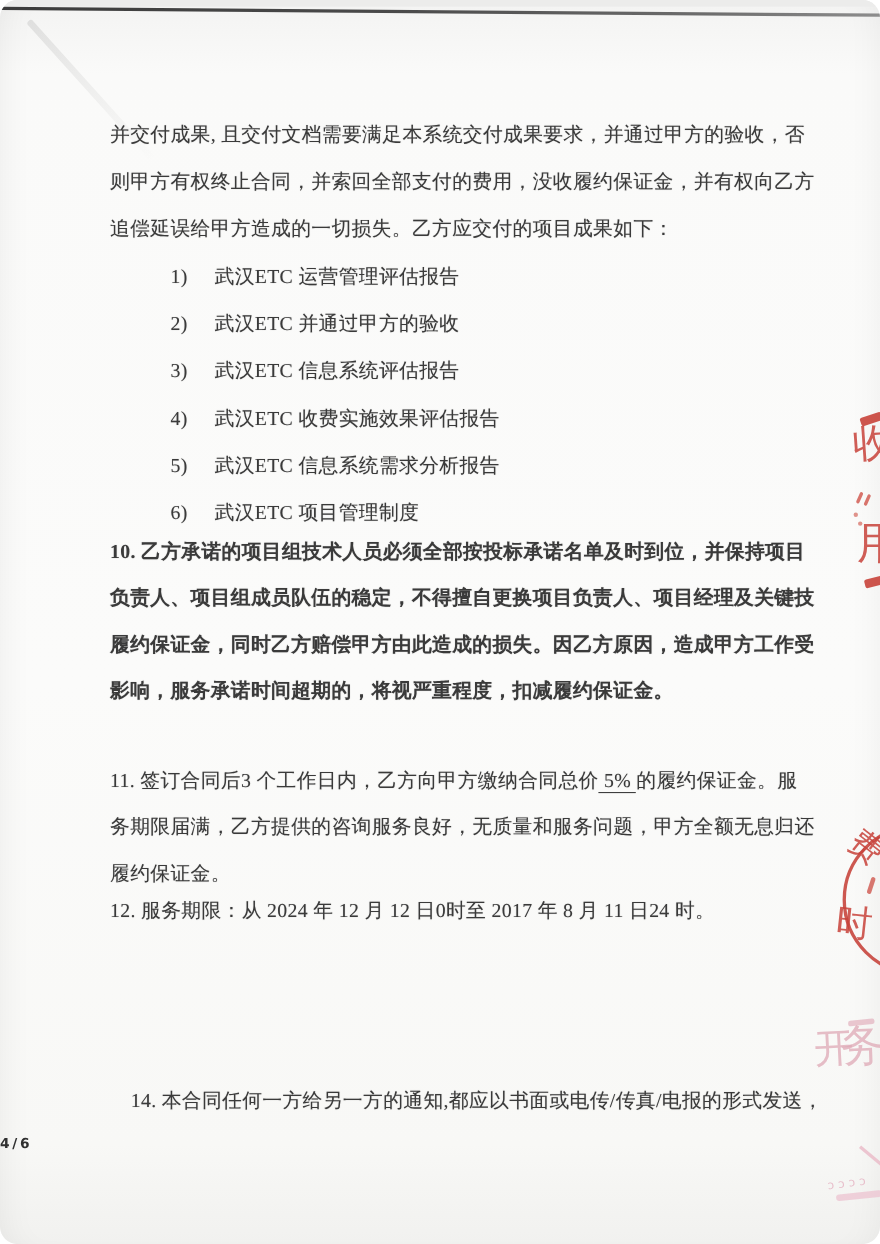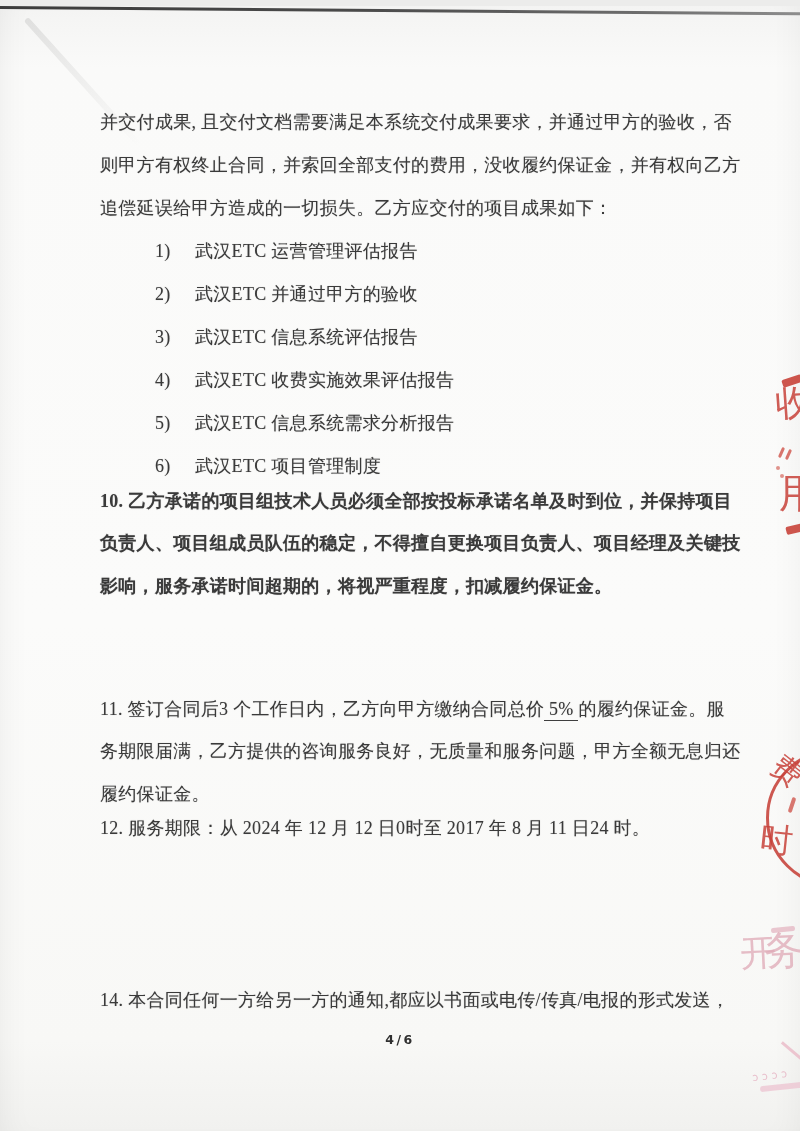--- a/index.html
+++ b/index.html
@@ -2,20 +2,21 @@
 <html><head>
 <meta charset="utf-8">
 <style>
   html,body{margin:0;padding:0;background:#ffffff;}
   .page{
     position:relative;width:800px;height:1131px;overflow:hidden;
     background:linear-gradient(180deg,#f3f3f2 0%,#fafaf9 6%,#fbfbfa 55%,#f8f8f6 92%,#f1f1ef 100%);
     box-shadow:inset 22px 0 34px -24px rgba(0,0,0,.07), inset -22px 0 34px -24px rgba(0,0,0,.06);
     font-family:"Liberation Serif","DejaVu Serif",serif;
     color:#3a3a3a;
+    border-radius:16px;
   }
   
   .scan-top-band{position:absolute;left:0;top:0;width:800px;height:6px;background:#ececeb;}
   .scan-top-line{position:absolute;left:-6px;top:6px;width:812px;height:3px;
     background:linear-gradient(90deg,#3b3b3b 0%,#4a4a4a 45%,#6d6d6d 80%,#8e8e8e 100%);
     transform:rotate(0.45deg);transform-origin:left center;border-radius:2px;}
   .scan-smudge{position:absolute;left:26px;top:16px;width:170px;height:6px;
     background:linear-gradient(90deg,rgba(110,110,110,.16),rgba(140,140,140,0));
     transform:rotate(48deg);transform-origin:left center;border-radius:3px;}
 
@@ -23,21 +24,21 @@
   .para{position:absolute;left:100px;width:648px;font-size:18px;letter-spacing:.3px;
     text-shadow:0 0 1px rgba(70,70,70,.35);}
   .tl{height:var(--lh);line-height:var(--lh);white-space:nowrap;}
   .u{border-bottom:1.4px solid #3f3f3f;padding-bottom:1px;}
 
   .dlist{position:absolute;left:100px;top:230px;width:648px;font-size:18px;letter-spacing:.3px;
     text-shadow:0 0 1px rgba(70,70,70,.35);}
   .dl-item{display:flex;height:43px;line-height:43px;white-space:nowrap;}
   .dl-num{margin-left:55px;width:40px;flex:0 0 auto;}
 
-  .page-num{position:absolute;left:0;top:1032px;width:800px;text-align:center;
+  .page-num{position:absolute;left:0;top:1032px;width:800px;
     font-family:"DejaVu Sans","Liberation Sans",sans-serif;
     font-size:12.5px;font-weight:bold;letter-spacing:2.5px;color:#303030;}
 
   
   .stamp{position:absolute;pointer-events:none;}
   .red{color:#c8423a;}
   .sA-wedge1{left:782px;top:377px;width:20px;height:8px;background:#c8423a;transform:rotate(-18deg);border-radius:2px;opacity:.9;}
   .sA-shou{left:775px;top:384px;font-size:36px;line-height:38px;opacity:.85;transform:rotate(-4deg);}
   .sA-tick1{left:780px;top:447px;width:3px;height:11px;background:#cf5349;transform:rotate(24deg);border-radius:2px;opacity:.8;}
   .sA-tick2{left:787px;top:449px;width:3px;height:11px;background:#cf5349;transform:rotate(24deg);border-radius:2px;opacity:.8;}
@@ -98,39 +99,40 @@
     </div>
     <div class="dl-item">
       <span class="dl-num">6)</span>
       <span>武汉ETC 项目管理制度</span>
     </div>
   </div>
 
   <div class="para" style="top:480px;font-weight:bold;--lh:42.4px;">
     <div class="tl">10. 乙方承诺的项目组技术人员必须全部按投标承诺名单及时到位，并保持项目</div>
     <div class="tl">负责人、项目组成员队伍的稳定，不得擅自更换项目负责人、项目经理及关键技</div>
+    <div class="tl">履约保证金，同时乙方赔偿甲方由此造成的损失。因乙方原因，造成甲方工作受</div>
     <div class="tl">影响，服务承诺时间超期的，将视严重程度，扣减履约保证金。</div>
   </div>
 
   <div class="para" style="top:688px;--lh:42.4px;">
     <div class="tl">
       <span>11. 签订合同后3 个工作日内，乙方向甲方缴纳合同总价</span><span class="u"> 5% </span><span>的履约保证金。服</span>
     </div>
     <div class="tl">务期限届满，乙方提供的咨询服务良好，无质量和服务问题，甲方全额无息归还</div>
     <div class="tl">履约保证金。</div>
   </div>
 
   <div class="para" style="top:807px;--lh:43px;">
     <div class="tl">12. 服务期限：从 2024 年 12 月 12 日0时至 2017 年 8 月 11 日24 时。</div>
   </div>
 
   <div class="para" style="top:855px;--lh:42.4px;">
   </div>
 
-  <div class="para" style="top:979px;--lh:43px;">
+  <div class="para" style="top:979px;text-align:right;--lh:43px;">
     <div class="tl">14. 本合同任何一方给另一方的通知,都应以书面或电传/传真/电报的形式发送，</div>
   </div>
 
   <div class="page-num">4/6</div>
 
   <div class="stamp sA-wedge1"></div>
   <div class="stamp sA-shou red">收</div>
   <div class="stamp sA-tick1"></div>
   <div class="stamp sA-tick2"></div>
   <div class="stamp sA-dot1"></div>

